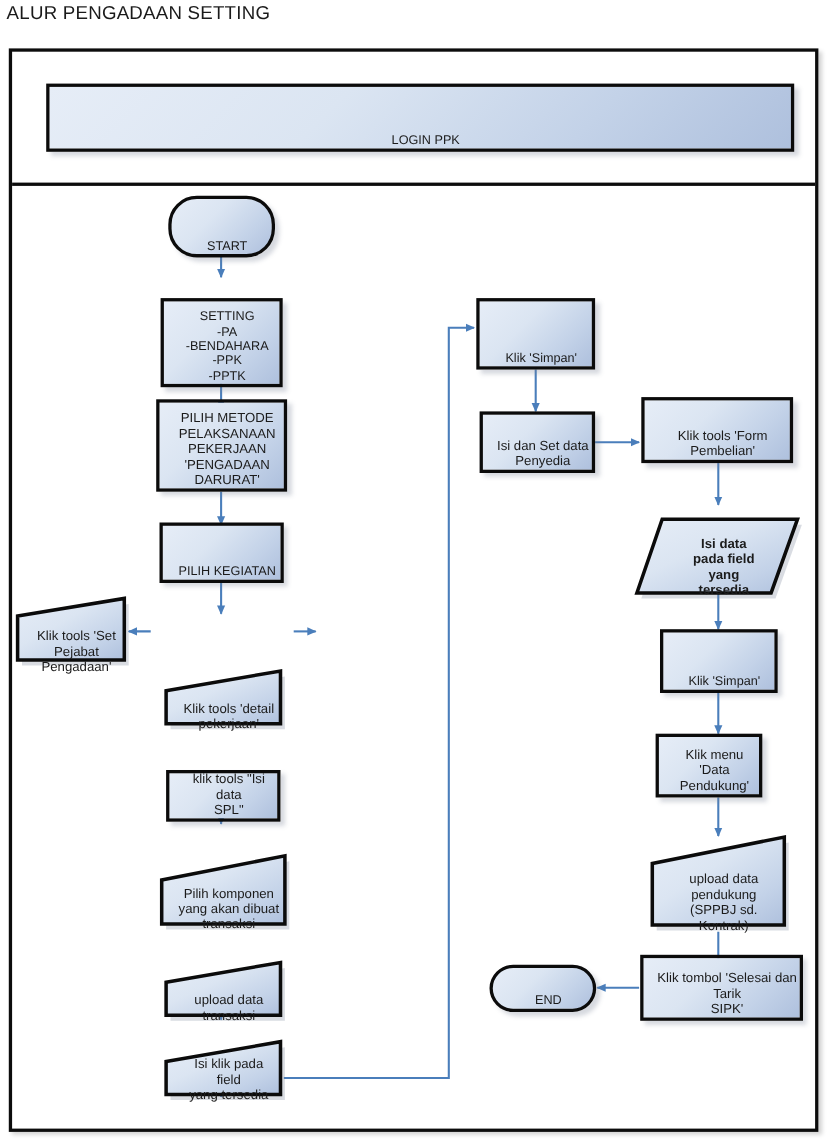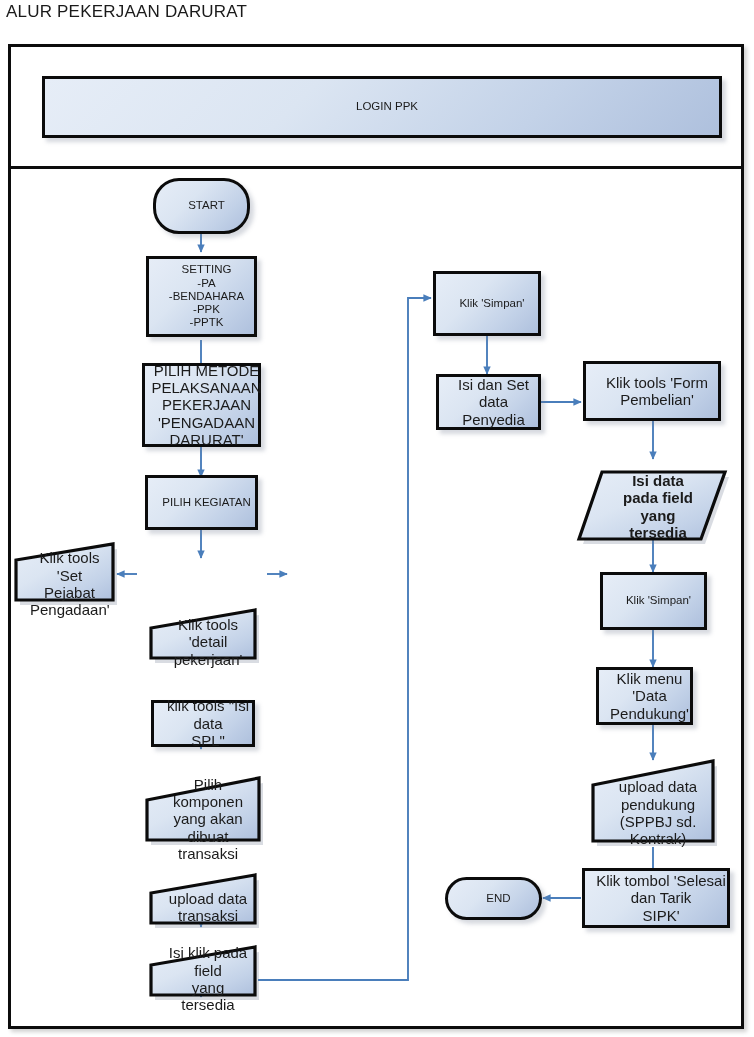--- a/index.html
+++ b/index.html
@@ -16,45 +16,45 @@
     position:absolute;left:8px;top:44px;width:736px;height:985px;
     border:3px solid #0c0c0c;box-sizing:border-box;background:#fff;
     box-shadow:3px 3px 4px rgba(0,0,0,.18);
   }
   #lane-divider{
     position:absolute;left:0;top:119px;width:100%;height:0;
     border-top:3px solid #0c0c0c;
   }
   .node{
     position:absolute;box-sizing:border-box;
-    display:flex;align-items:center;justify-content:center;text-align:center;
+    display:flex;align-items:flex-end;justify-content:center;text-align:center;
     color:#1b1b1b;line-height:1.16;
     background:linear-gradient(135deg,#e6edf7 0%,#dbe5f2 38%,#c3d2e8 72%,#aec0dd 100%);
     padding-left:10px;
   }
   .rect{
     border:3px solid #0b0b0b;
     box-shadow:4px 4px 4px rgba(120,130,150,.30);
   }
   .term{
     border:3px solid #0b0b0b;border-radius:26px;
     box-shadow:4px 4px 4px rgba(120,130,150,.30);
   }
   .shaped{background:transparent;border:0;box-shadow:none;}
   .shaped > svg{position:absolute;left:0;top:0;overflow:visible;}
   .shaped > .lbl{position:relative;z-index:2;width:100%;padding:0 8px;box-sizing:border-box;}
   .lbl{white-space:pre-line;}
   svg.links{position:absolute;left:0;top:0;width:736px;height:985px;pointer-events:none;}
-  .t11{font-size:15px}
+  .t11{font-size:12px}
   .t12{font-size:11.5px}
 </style>
 </head>
 <body>
 
-<div id="page-title">ALUR PEKERJAAN DARURAT</div>
+<div id="page-title">ALUR PENGADAAN SETTING</div>
 
 <div id="frame">
 
   <div id="lane-divider"></div>
 
   <svg class="links" viewBox="0 0 736 985">
     <defs>
       <marker id="ah" markerWidth="9" markerHeight="9" refX="7.6" refY="4.5" orient="auto" markerUnits="userSpaceOnUse">
         <path d="M0,0.8 L8.4,4.5 L0,8.2 z" fill="#4a7ebb"></path>
       </marker>
@@ -90,21 +90,21 @@
   </svg>
 
   <div class="node rect t12" style="left:31px;top:29px;width:680px;height:62px;">
     <span class="lbl">LOGIN PPK</span>
   </div>
 
   <div class="node term t12" style="left:142px;top:131px;width:97px;height:56px;">
     <span class="lbl">START</span>
   </div>
 
-  <div class="node rect t12" style="left:135px;top:209px;width:111px;height:81px;">
+  <div class="node rect t12" style="left:135px;top:224px;width:111px;height:81px;">
     <span class="lbl">SETTING
 -PA
 -BENDAHARA
 -PPK
 -PPTK</span>
   </div>
 
   <div class="node rect t11" style="left:131px;top:316px;width:119px;height:84px;">
     <span class="lbl">PILIH METODE
 PELAKSANAAN

